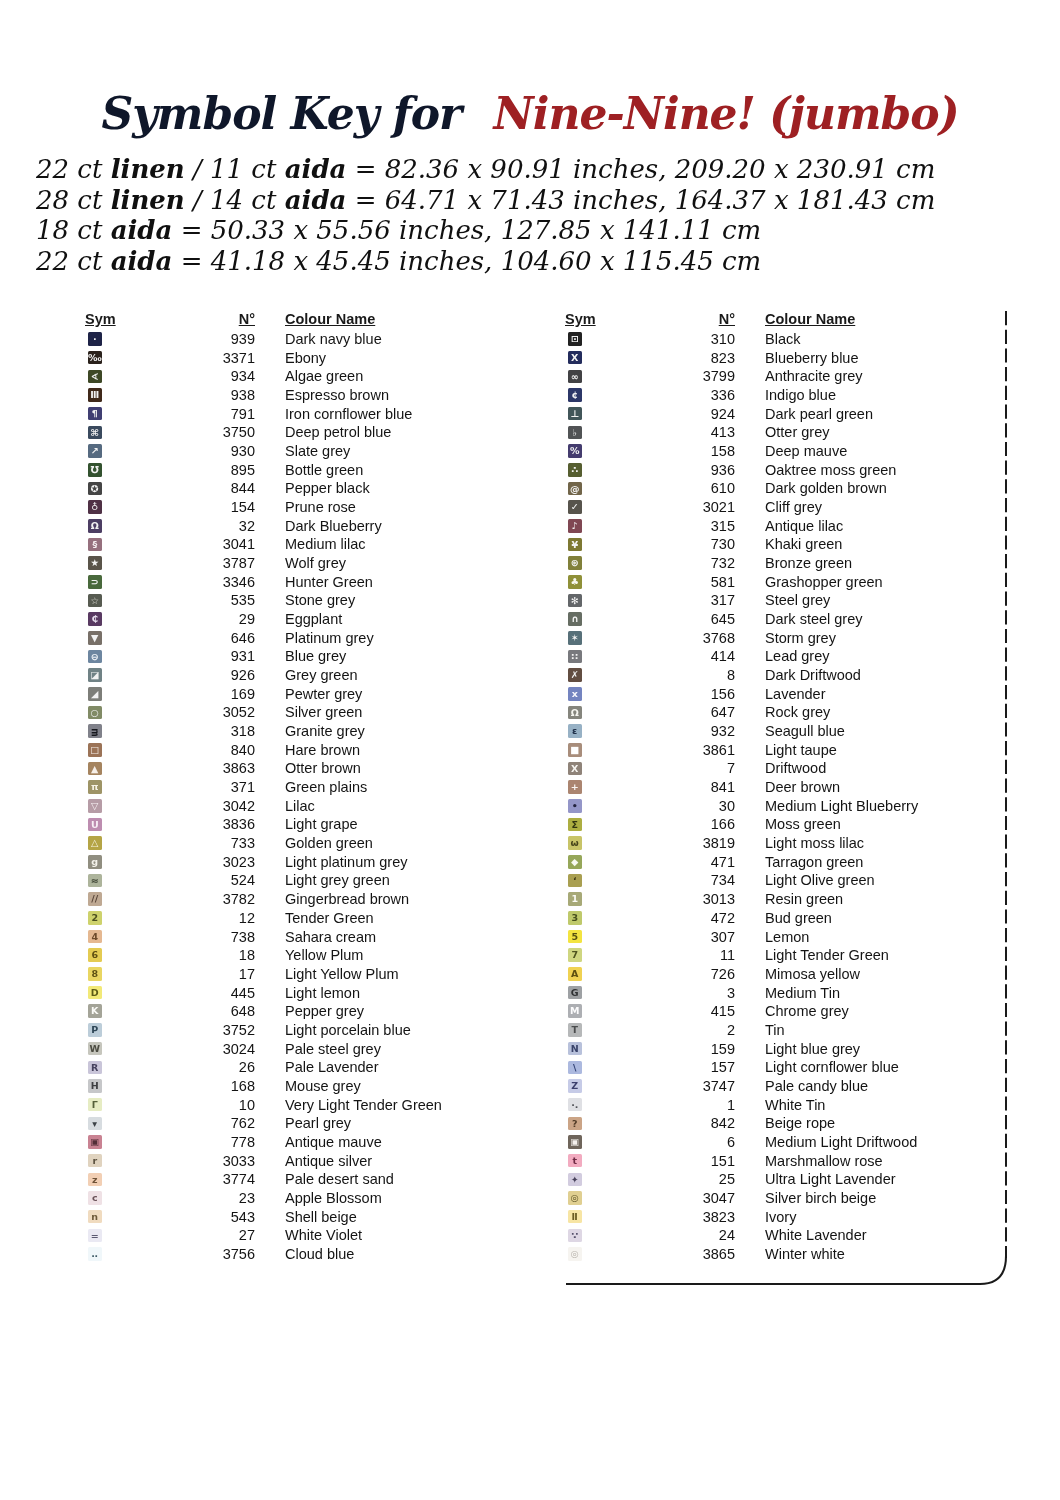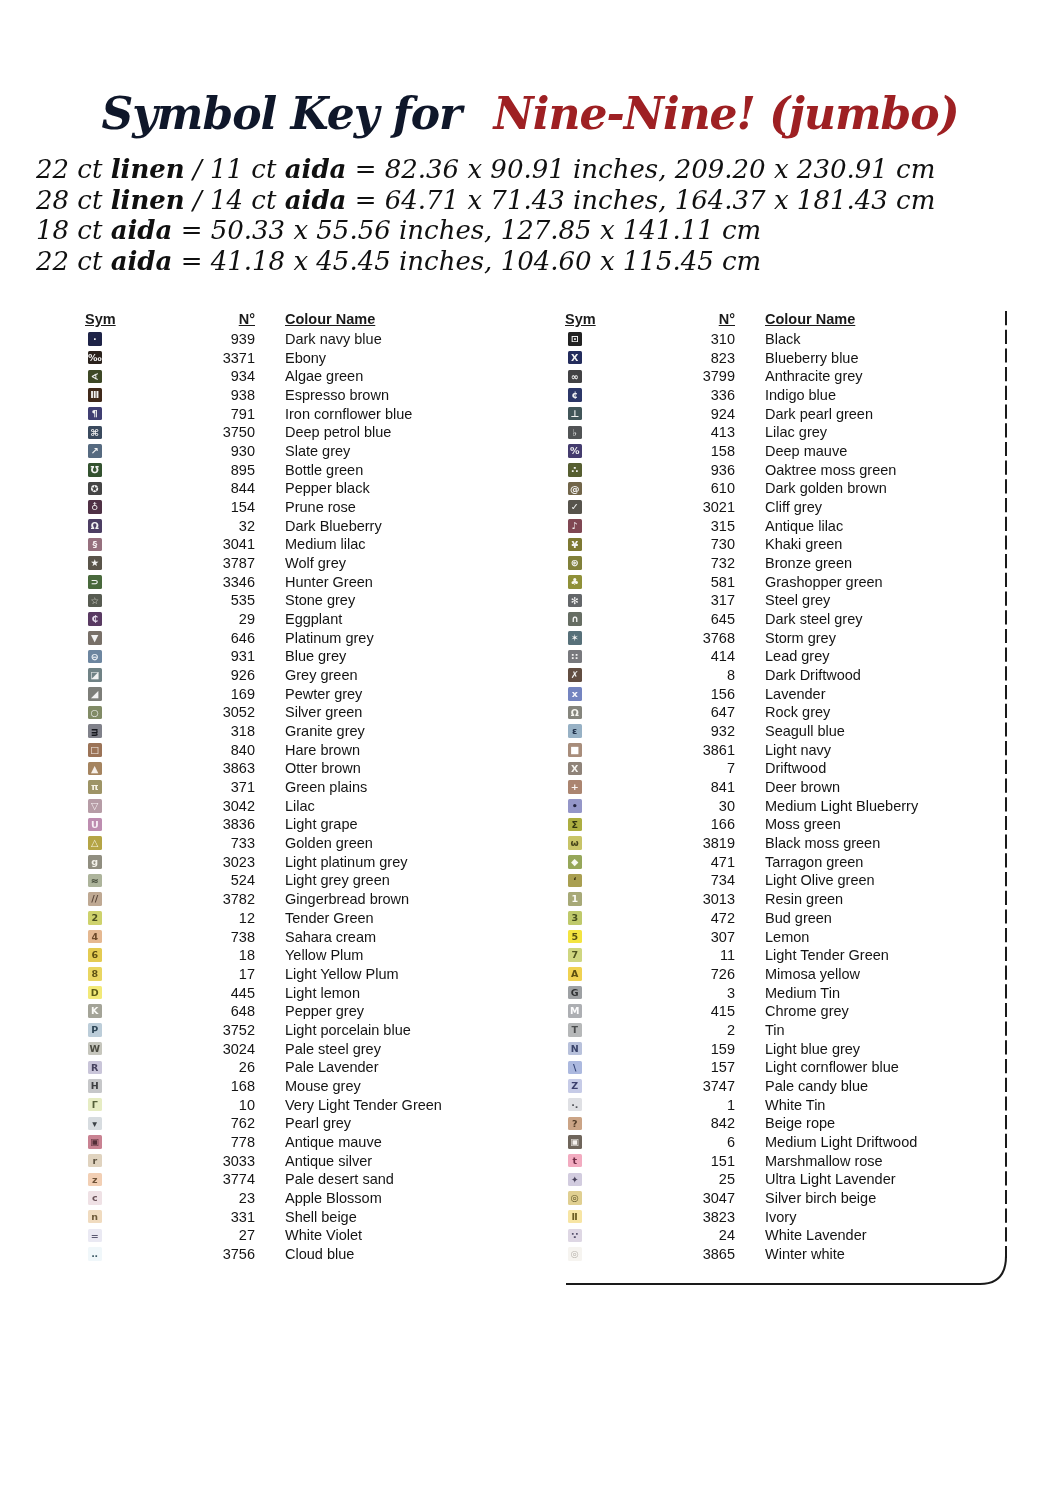--- a/index.html
+++ b/index.html
@@ -287,21 +287,21 @@
           <span class="num">3774</span>
           <span class="cname">Pale desert sand</span>
         </div>
         <div class="trow">
           <span class="sw" style="background: rgb(239, 225, 229); color: rgb(106, 82, 88);">c</span>
           <span class="num">23</span>
           <span class="cname">Apple Blossom</span>
         </div>
         <div class="trow">
           <span class="sw" style="background: rgb(240, 219, 191); color: rgb(110, 90, 58);">n</span>
-          <span class="num">331</span>
+          <span class="num">543</span>
           <span class="cname">Shell beige</span>
         </div>
         <div class="trow">
           <span class="sw" style="background: rgb(234, 233, 243); color: rgb(92, 90, 114);">=</span>
           <span class="num">27</span>
           <span class="cname">White Violet</span>
         </div>
         <div class="trow">
           <span class="sw" style="background: rgb(240, 247, 250); color: rgb(62, 90, 102);">‥</span>
           <span class="num">3756</span>
@@ -338,21 +338,21 @@
           <span class="cname">Indigo blue</span>
         </div>
         <div class="trow">
           <span class="sw" style="background: rgb(66, 86, 89); color: rgb(242, 242, 242);">⊥</span>
           <span class="num">924</span>
           <span class="cname">Dark pearl green</span>
         </div>
         <div class="trow">
           <span class="sw" style="background: rgb(81, 83, 85); color: rgb(242, 242, 242);">♭</span>
           <span class="num">413</span>
-          <span class="cname">Lilac grey</span>
+          <span class="cname">Otter grey</span>
         </div>
         <div class="trow">
           <span class="sw" style="background: rgb(68, 60, 110); color: rgb(242, 242, 242);">%</span>
           <span class="num">158</span>
           <span class="cname">Deep mauve</span>
         </div>
         <div class="trow">
           <span class="sw" style="background: rgb(86, 94, 48); color: rgb(242, 242, 242);">∴</span>
           <span class="num">936</span>
           <span class="cname">Oaktree moss green</span>
@@ -423,21 +423,21 @@
           <span class="cname">Rock grey</span>
         </div>
         <div class="trow">
           <span class="sw" style="background: rgb(151, 177, 197); color: rgb(32, 48, 74);">ε</span>
           <span class="num">932</span>
           <span class="cname">Seagull blue</span>
         </div>
         <div class="trow">
           <span class="sw" style="background: rgb(168, 141, 123); color: rgb(255, 255, 255);">■</span>
           <span class="num">3861</span>
-          <span class="cname">Light navy</span>
+          <span class="cname">Light taupe</span>
         </div>
         <div class="trow">
           <span class="sw" style="background: rgb(143, 131, 121); color: rgb(246, 244, 240);">Ⅹ</span>
           <span class="num">7</span>
           <span class="cname">Driftwood</span>
         </div>
         <div class="trow">
           <span class="sw" style="background: rgb(171, 133, 112); color: rgb(250, 246, 242);">+</span>
           <span class="num">841</span>
           <span class="cname">Deer brown</span>
@@ -448,21 +448,21 @@
           <span class="cname">Medium Light Blueberry</span>
         </div>
         <div class="trow">
           <span class="sw" style="background: rgb(173, 174, 65); color: rgb(50, 51, 16);">Σ</span>
           <span class="num">166</span>
           <span class="cname">Moss green</span>
         </div>
         <div class="trow">
           <span class="sw" style="background: rgb(200, 196, 104); color: rgb(69, 67, 26);">ω</span>
           <span class="num">3819</span>
-          <span class="cname">Black moss green</span>
+          <span class="cname">Light moss lilac</span>
         </div>
         <div class="trow">
           <span class="sw" style="background: rgb(150, 167, 89); color: rgb(248, 250, 242);">◆</span>
           <span class="num">471</span>
           <span class="cname">Tarragon green</span>
         </div>
         <div class="trow">
           <span class="sw" style="background: rgb(169, 159, 81); color: rgb(59, 55, 20);">ʻ</span>
           <span class="num">734</span>
           <span class="cname">Light Olive green</span>

